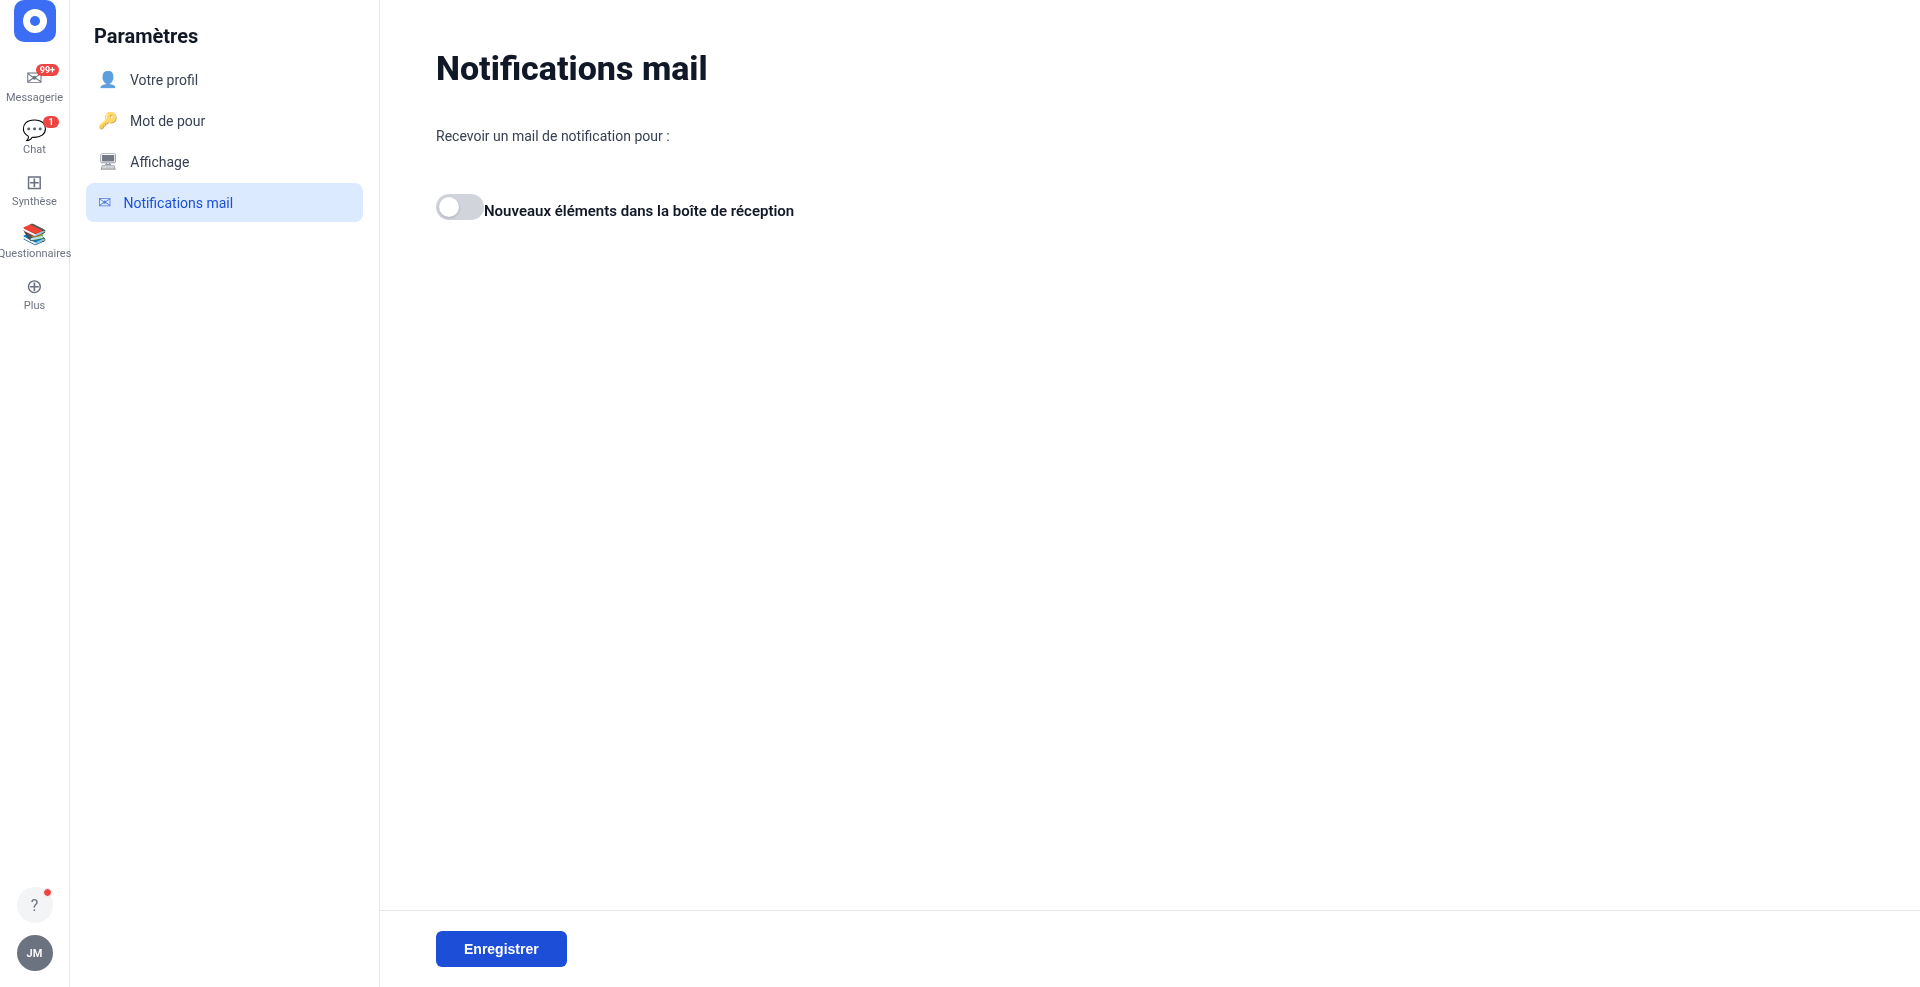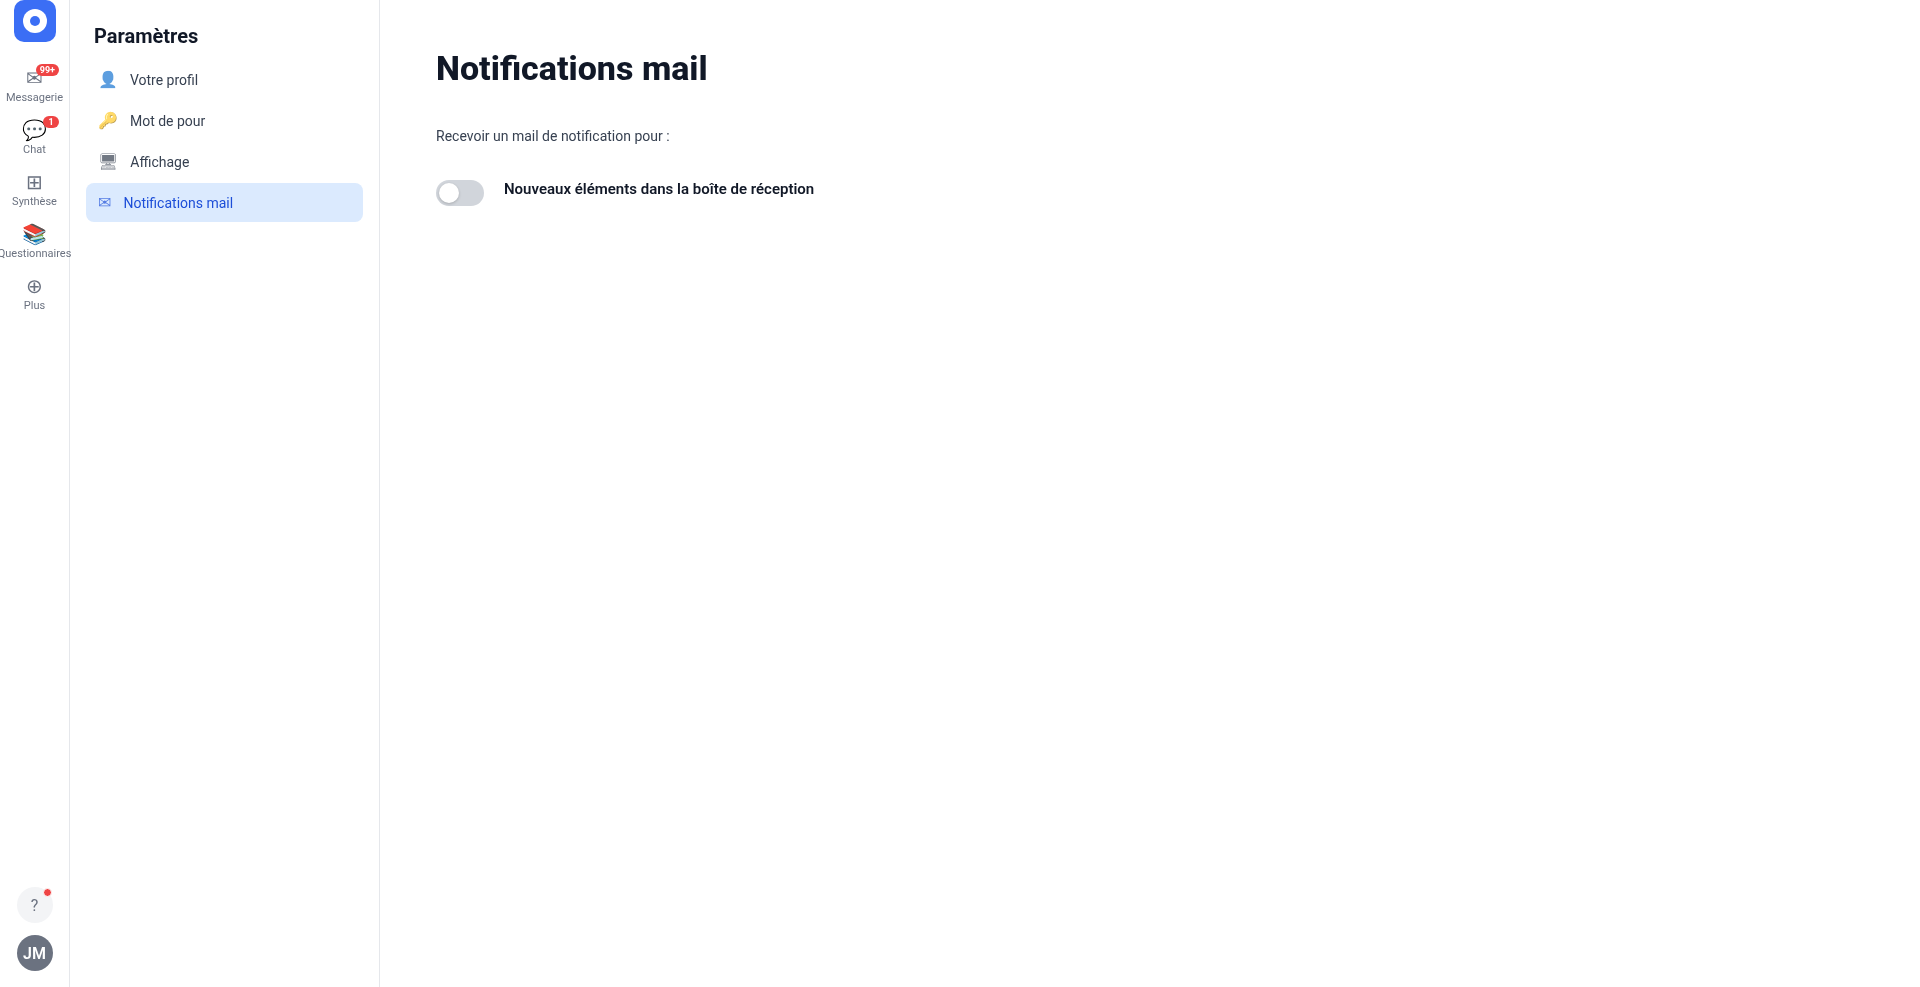--- a/index.html
+++ b/index.html
@@ -103,21 +103,21 @@
     }
     .avatar-btn {
       width: 36px;
       height: 36px;
       border-radius: 50%;
       background: #6b7280;
       display: flex;
       align-items: center;
       justify-content: center;
       cursor: pointer;
-      font-size: 16px;
+      font-size: 11px;
       font-weight: 600;
       color: white;
     }
 
     
     .settings-sidebar {
       width: 310px;
       background: #ffffff;
       border-right: 1px solid #e5e7eb;
       padding: 24px 16px;
@@ -167,23 +167,23 @@
     }
     .description {
       font-size: 14px;
       color: #374151;
       margin-bottom: 36px;
     }
 
     
     .toggle-row {
       display: flex;
-      align-items: flex-start;
-      gap: 20px;
+      align-items: flex-end;
       margin-bottom: 24px;
+      margin-top: 14px;
     }
     .toggle-switch {
       position: relative;
       width: 48px;
       height: 26px;
       cursor: pointer;
       flex-shrink: 0;
     }
     .toggle-track {
       width: 48px;
@@ -312,13 +312,16 @@
     <label class="toggle-switch">
 
       <div class="toggle-track">
         <div class="toggle-knob"></div>
       </div>
     </label>
     <span class="toggle-label">Nouveaux éléments dans la boîte de réception</span>
   </div>
 
 
+  <div class="footer-bar">
+    <button class="save-btn">Enregistrer</button>
+  </div>
 </main>
 
 </body></html>

